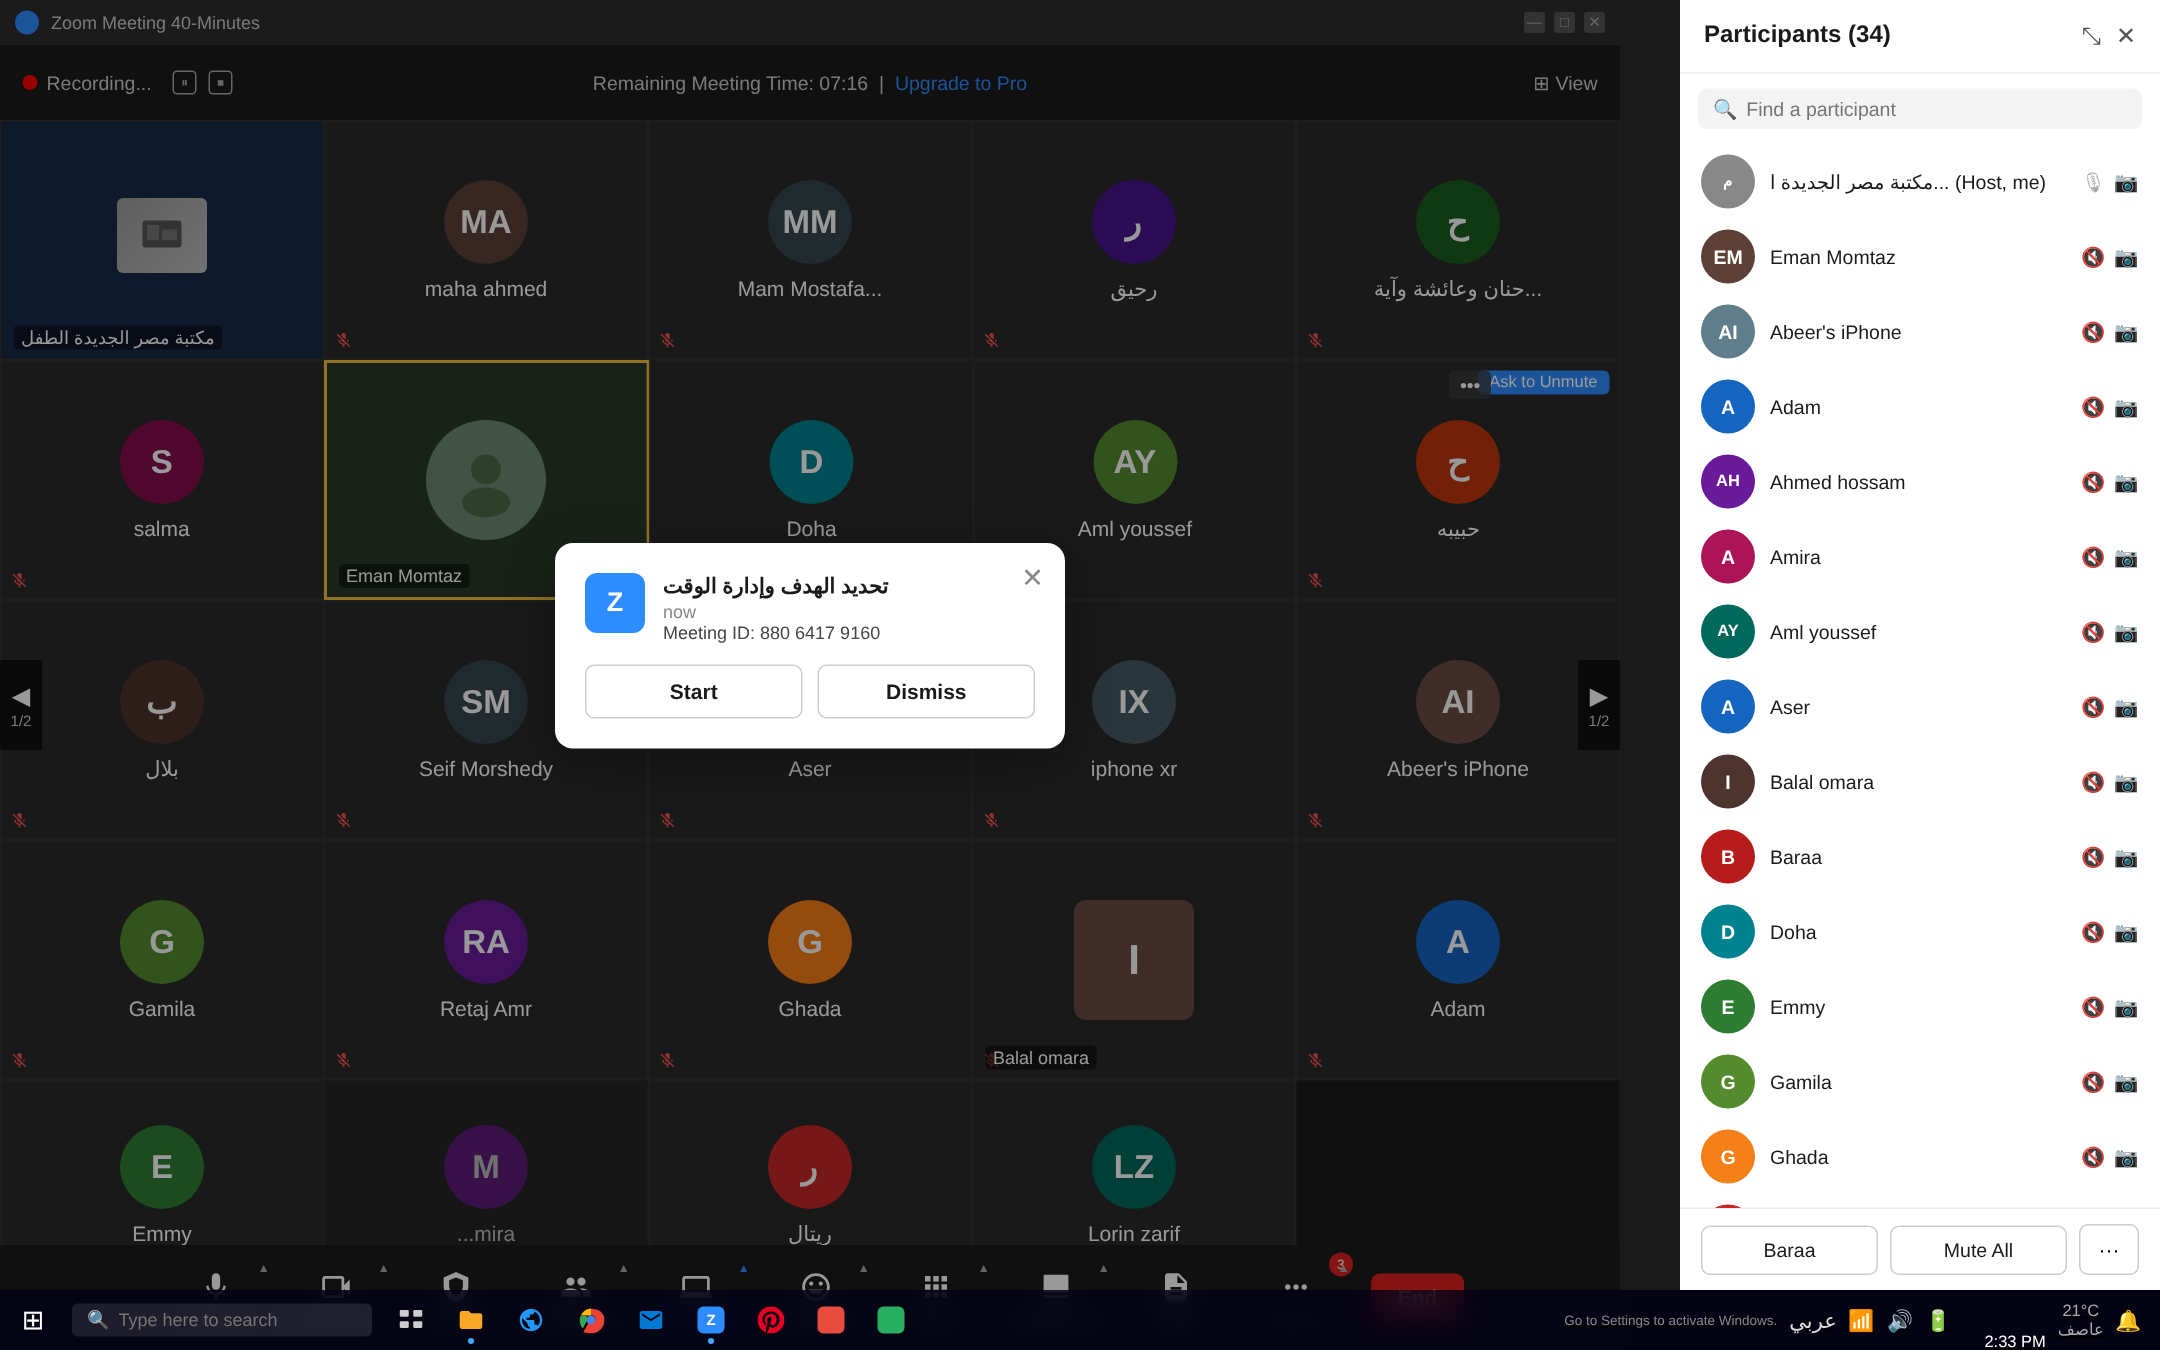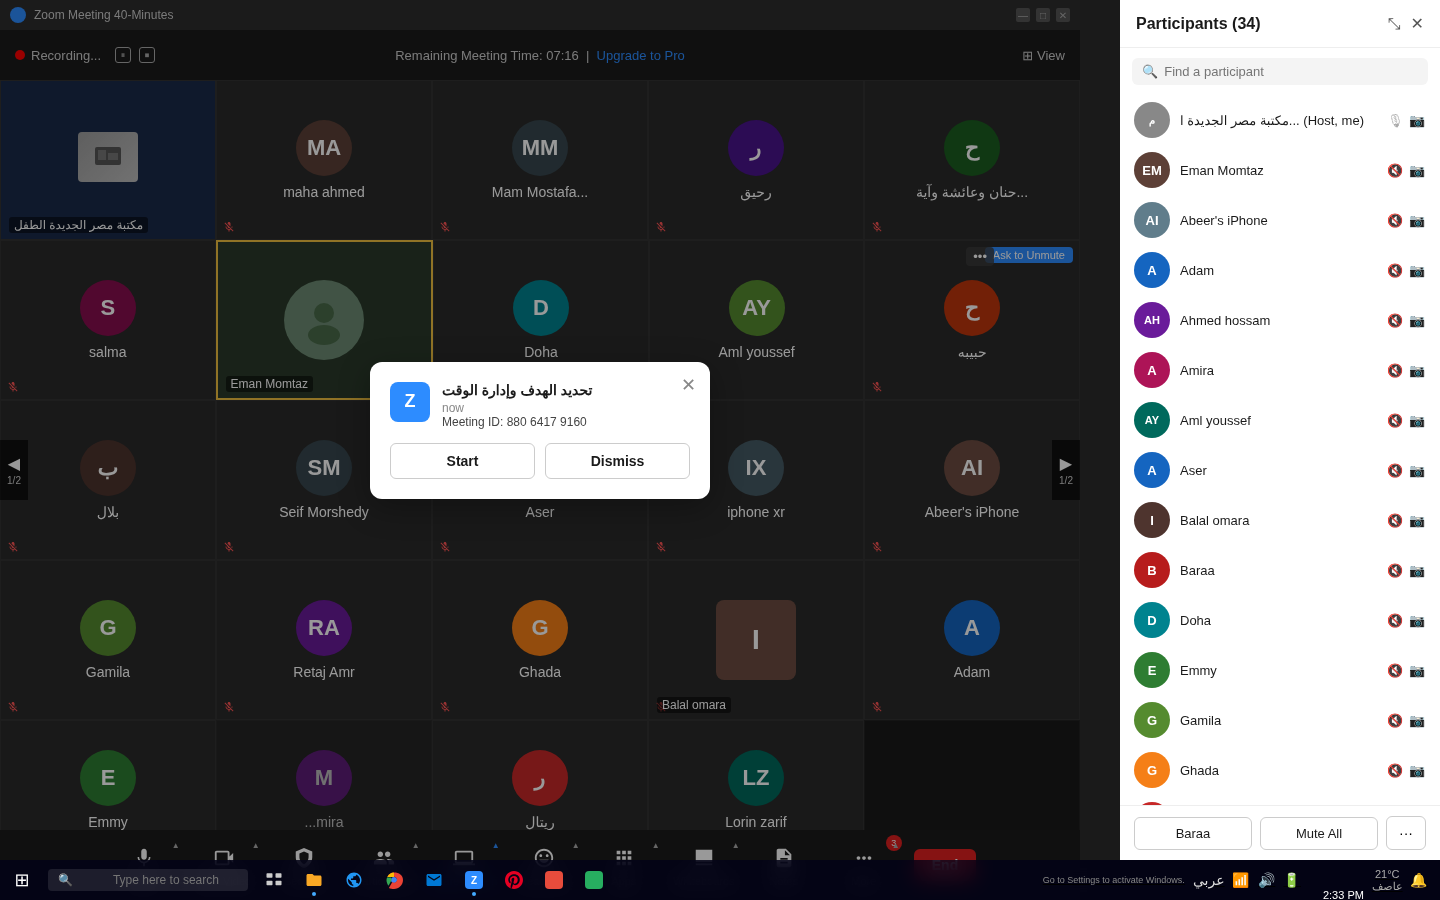--- a/index.html
+++ b/index.html
@@ -952,21 +952,21 @@
       <button class="dialog-btn">Start</button>
       <button class="dialog-btn">Dismiss</button>
     </div>
   </div>
 </div>
 
 <div class="taskbar">
   <div class="taskbar-start">⊞</div>
   <div class="taskbar-search">
     <span class="taskbar-search-icon">🔍</span>
-    <input type="text" style="color: #fdba74; text-align: right;" placeholder="Type here to search">
+    <input type="text" style="color: #fdba74;" placeholder="Type here to search">
   </div>
   <div class="taskbar-apps">
     <div class="taskbar-app">
       <svg width="18" height="18" viewBox="0 0 24 24" fill="#ccc">
           <rect x="2" y="3" width="8" height="6" rx="1"></rect>
           <rect x="14" y="3" width="8" height="6" rx="1"></rect>
           <rect x="2" y="13" width="8" height="6" rx="1"></rect>
           <rect x="14" y="13" width="8" height="6" rx="1"></rect>
         </svg>
     </div>

